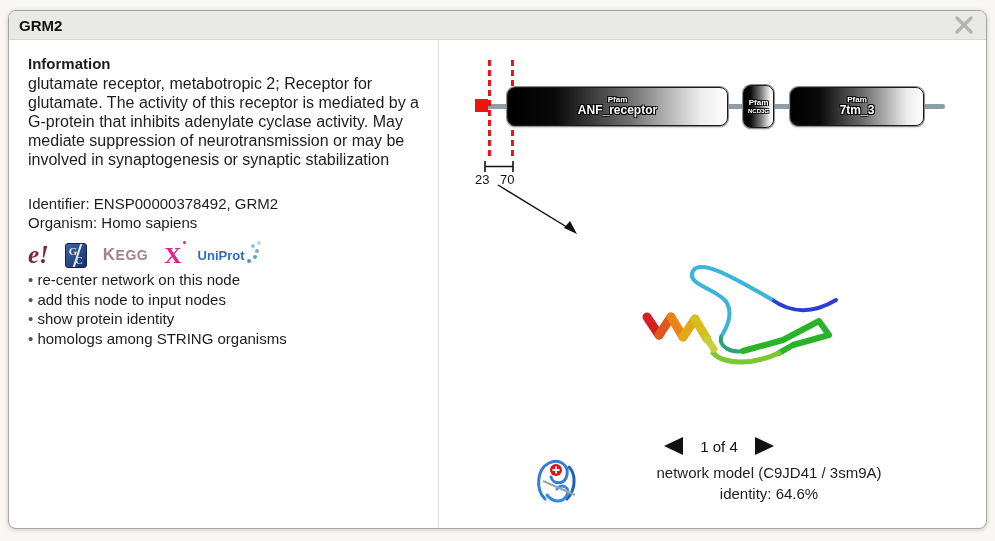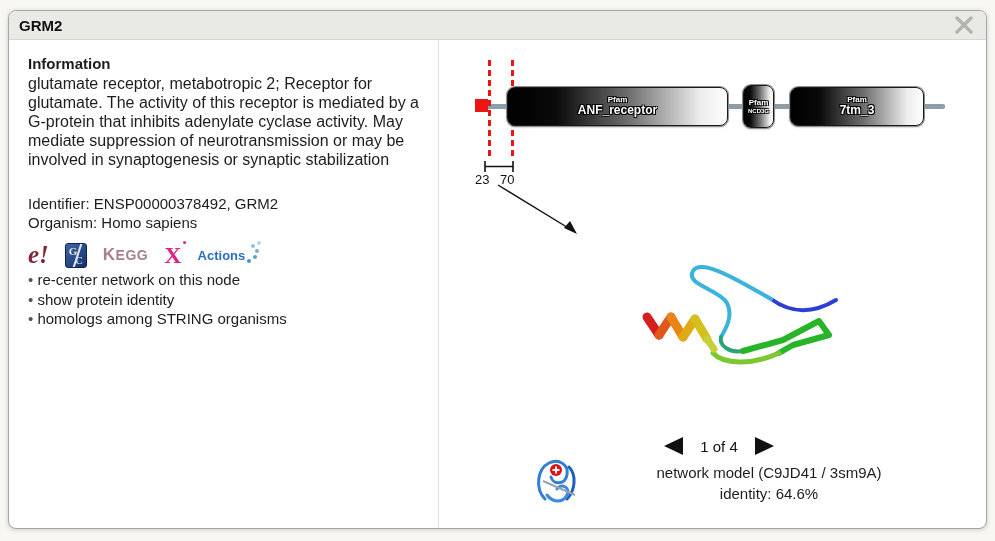--- a/index.html
+++ b/index.html
@@ -143,27 +143,28 @@
           </span>
           <span class="link-icon ic-kegg">
               <span class="k-big">K</span>
               <span>EGG</span>
             </span>
           <span class="link-icon ic-nextprot">
               <span>X</span>
               <span class="dot"></span>
             </span>
           <span class="link-icon ic-uniprot">
-              <span>Actions</span>
+              <span>UniProt</span>
               <span class="dots"></span>
             </span>
         </div>
 
         <ul class="actions-list">
           <li>re-center network on this node</li>
+          <li>add this node to input nodes</li>
           <li>show protein identity</li>
           <li>homologs among STRING organisms</li>
         </ul>
       </div>
 
       <div class="right-panel">
 
         <div class="backbone"></div>
         <div class="red-square"></div>
         <div class="dash dash1"></div>

